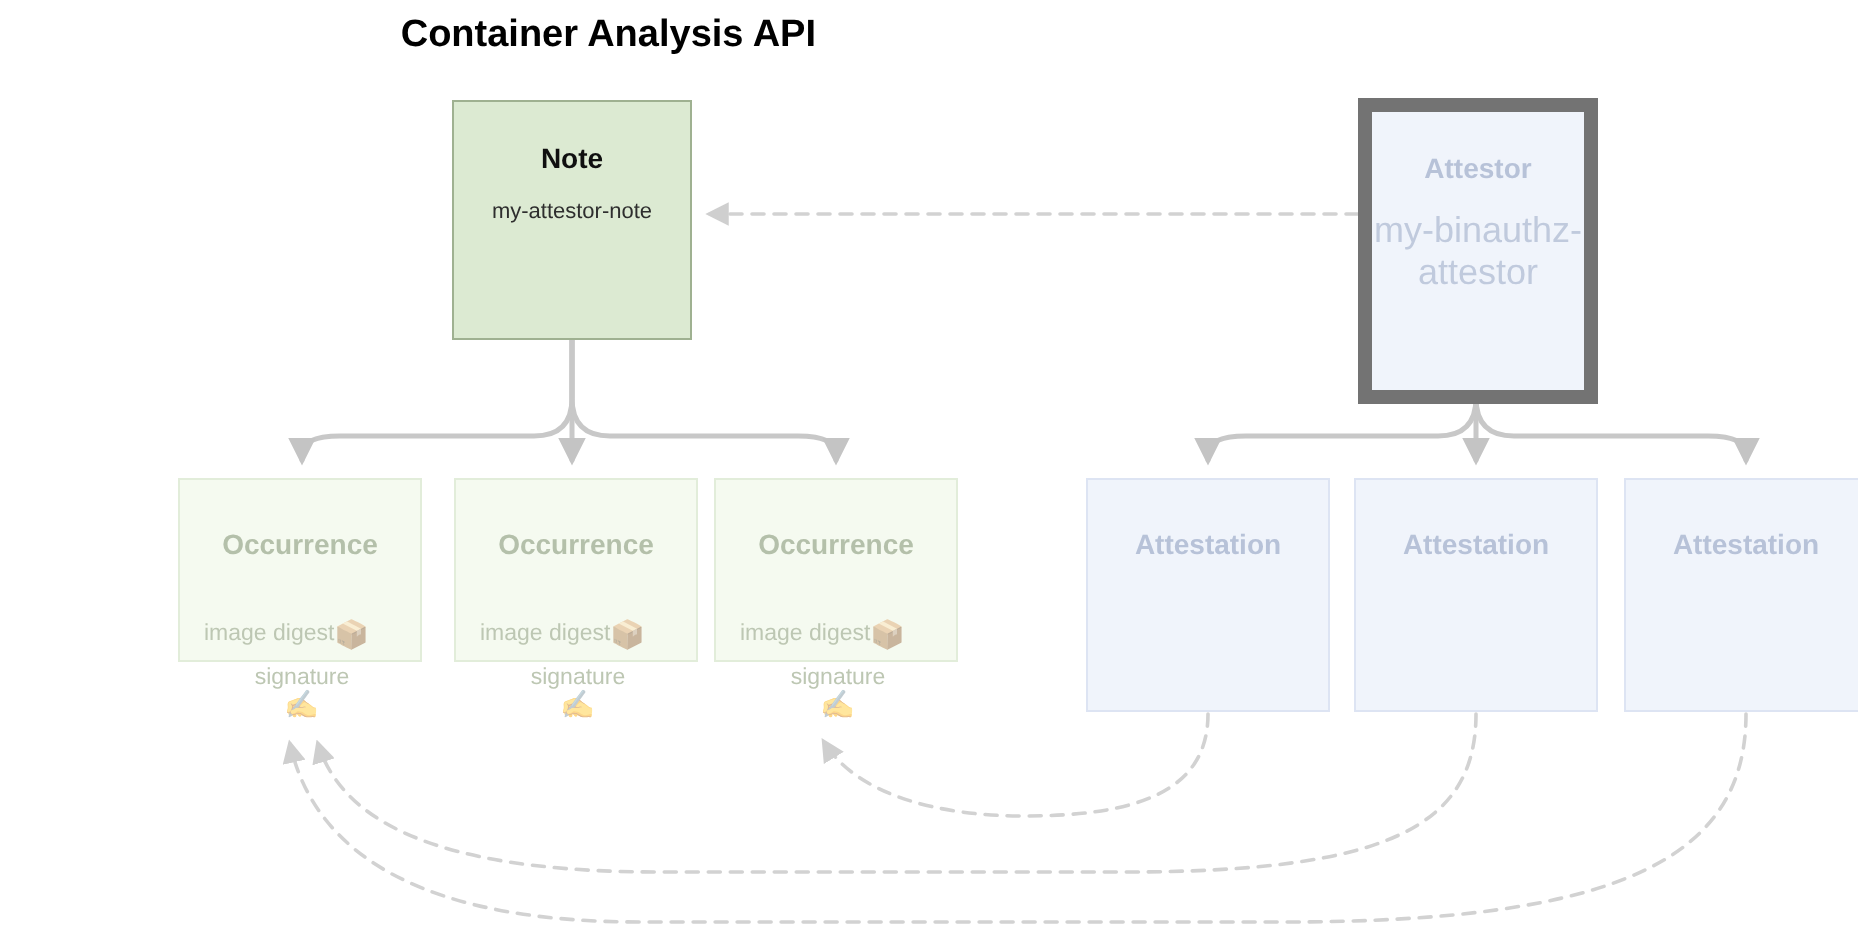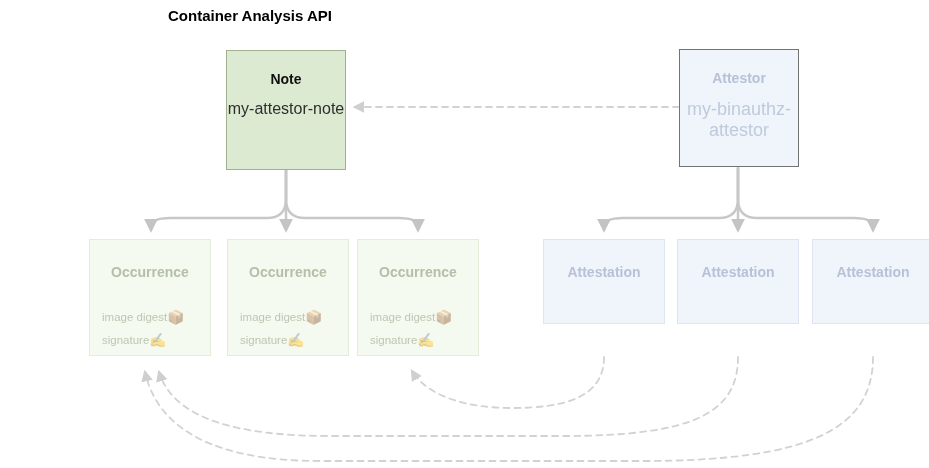--- a/index.html
+++ b/index.html
@@ -1,48 +1,48 @@
 <!DOCTYPE html>
 <html><head>
 <meta charset="utf-8">
 <style>
   * { margin:0; padding:0; box-sizing:border-box; }
   body { font-family:"Liberation Sans", sans-serif; background:#fff; }
   .canvas { position:relative; width:929px; height:468px; background:#ffffff; overflow:hidden; }
 
-  .section-title { position:absolute; top:7px; width:240px; text-align:left;
-                   font-size:15px; font-weight:bold; }
+  .section-title { position:absolute; top:7px; width:240px; text-align:right;
+                   font-size:19px; font-weight:bold; }
   .title-left  { left:168px; color:#000000; }
   .title-right { left:618px; color:#c7c7c7; }
 
   .box { position:absolute; text-align:center; }
 
   .note-box { left:226px; top:50px; width:120px; height:120px;
               background:#dcead2; border:1px solid #9fb191; }
   .note-title { margin-top:20px; font-size:14px; font-weight:bold; color:#101010; }
-  .note-name  { margin-top:13px; font-size:16px; color:#2e2e2e; }
+  .note-name  { margin-top:13px; font-size:11px; color:#2e2e2e; }
 
-  .attestor-box { left:679px; top:49px; width:120px; height:118px;
-                  background:#f0f4fb; border:1px solid #737373; }
+  .attestor-box { left:679px; top:49px; width:120px; height:153px;
+                  background:#f0f4fb; border:7px solid #737373; }
   .attestor-title { margin-top:20px; font-size:14px; font-weight:bold; color:#b7c2d8; }
   .attestor-name  { margin-top:13px; font-size:18px; color:#c0cadd; }
 
-  .occ-box { top:239px; width:122px; height:117px;
+  .occ-box { top:239px; width:122px; height:92px;
              background:#f5faf0; border:1px solid #e2edda; }
   .occ-1 { left:89px; } .occ-2 { left:227px; } .occ-3 { left:357px; }
   .occ-title { position:absolute; top:24px; left:0; right:0;
                font-size:14px; font-weight:bold; color:#b4c0aa; }
   .occ-field { position:absolute; left:12px; right:10px; display:flex;
                align-items:center;
                font-size:11.5px; color:#bdc7b3; }
   .occ-field.row-1 { top:70px; }
-  .occ-field.row-2 { top:93px; }
+  .occ-field.row-2 { top:93px;flex-direction:column; }
   .occ-icon { font-size:14px; opacity:0.45; line-height:1; }
 
-  .att-box { top:239px; width:122px; height:85px;
+  .att-box { top:239px; width:122px; height:117px;
              background:#f0f4fb; border:1px solid #dde4f3; }
   .att-1 { left:543px; } .att-2 { left:677px; } .att-3 { left:812px; }
   .att-title { position:absolute; top:24px; left:0; right:0;
                font-size:14px; font-weight:bold; color:#b7c2d8; }
 
   .arrows { position:absolute; left:0; top:0; width:929px; height:468px;
             pointer-events:none; }
   .solid-link { stroke:#c8c8c8; stroke-width:2.5; fill:none; stroke-linecap:round; }
   .dash-link  { stroke:#d2d2d2; stroke-width:1.8; fill:none;
                 stroke-dasharray:6 5; stroke-linecap:round; }

